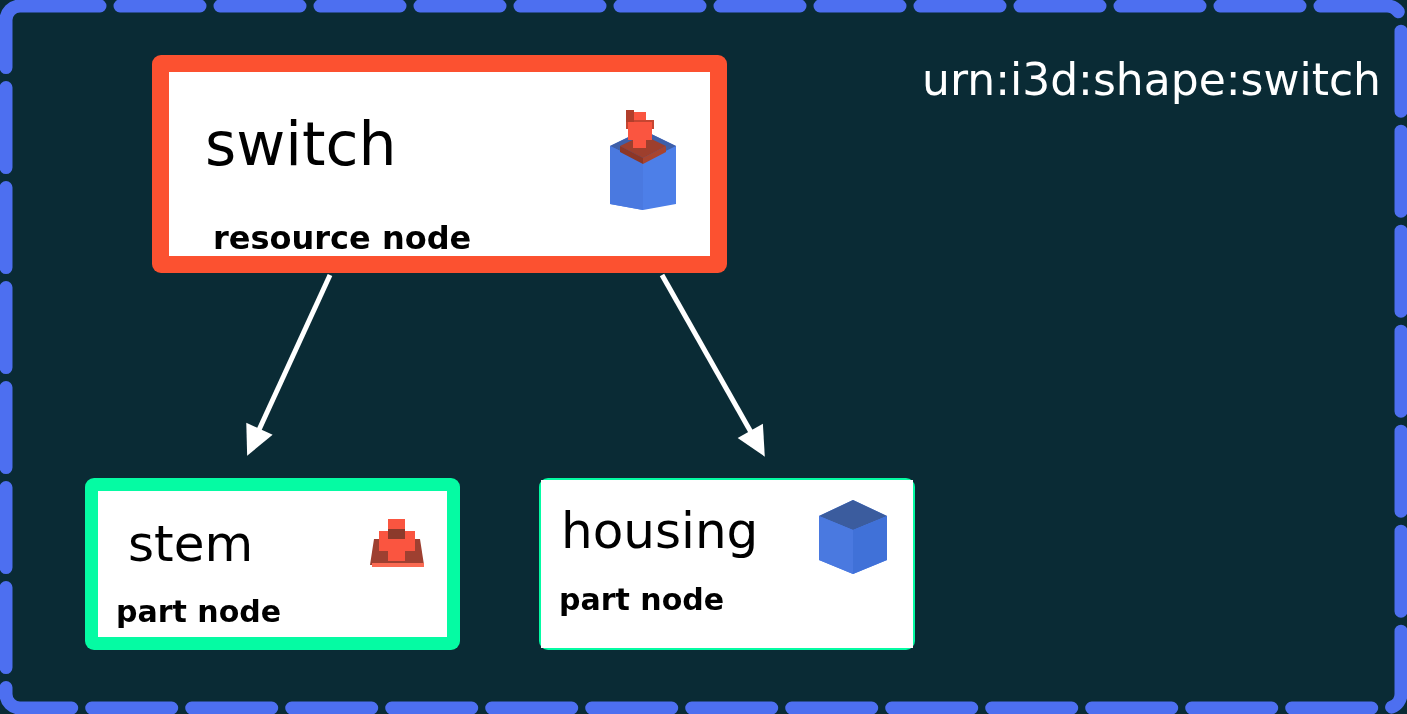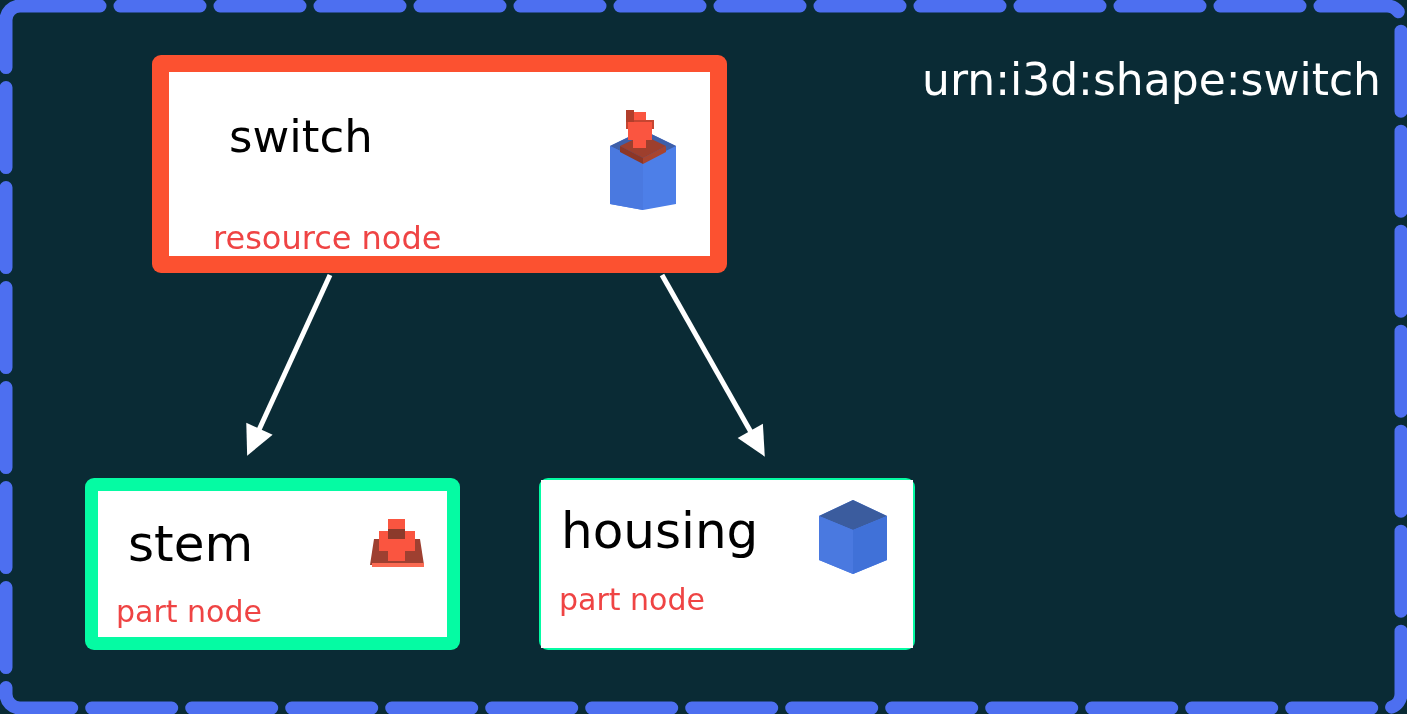--- a/index.html
+++ b/index.html
@@ -70,41 +70,42 @@
     overflow: hidden;
   }
   .node-title {
     position: absolute;
     color: #000000;
     line-height: 1;
     white-space: nowrap;
   }
   .node-sub {
     position: absolute;
-    color: #ef4444;
+    color: #000000;
     line-height: 1;
     white-space: nowrap;
+    font-weight: bold;
   }
   .node-icon {
     position: absolute;
   }
 
   
   #node-switch {
     left: 152px;
     top: 55px;
     width: 575px;
     height: 218px;
     background: #fc5130;
     padding: 17px;
   }
   #node-switch .node-title {
-    left: 60px;
+    left: 36px;
     top: 42px;
-    font-size: 45px;
+    font-size: 60px;
   }
   #node-switch .node-sub {
     left: 44px;
     top: 150px;
     font-size: 32px;
   }
   #node-switch .node-icon {
     right: 28px;
     top: 36px;
     width: 78px;

